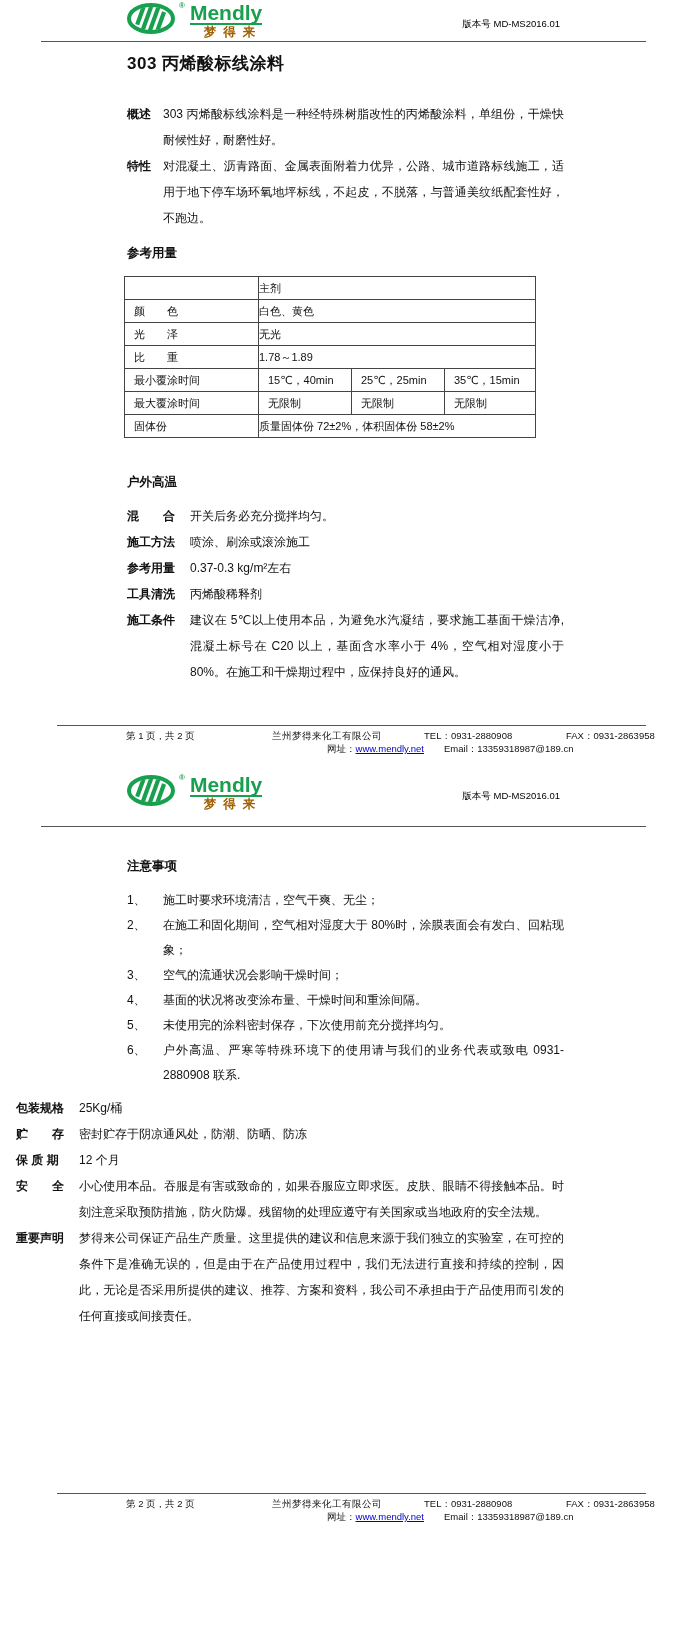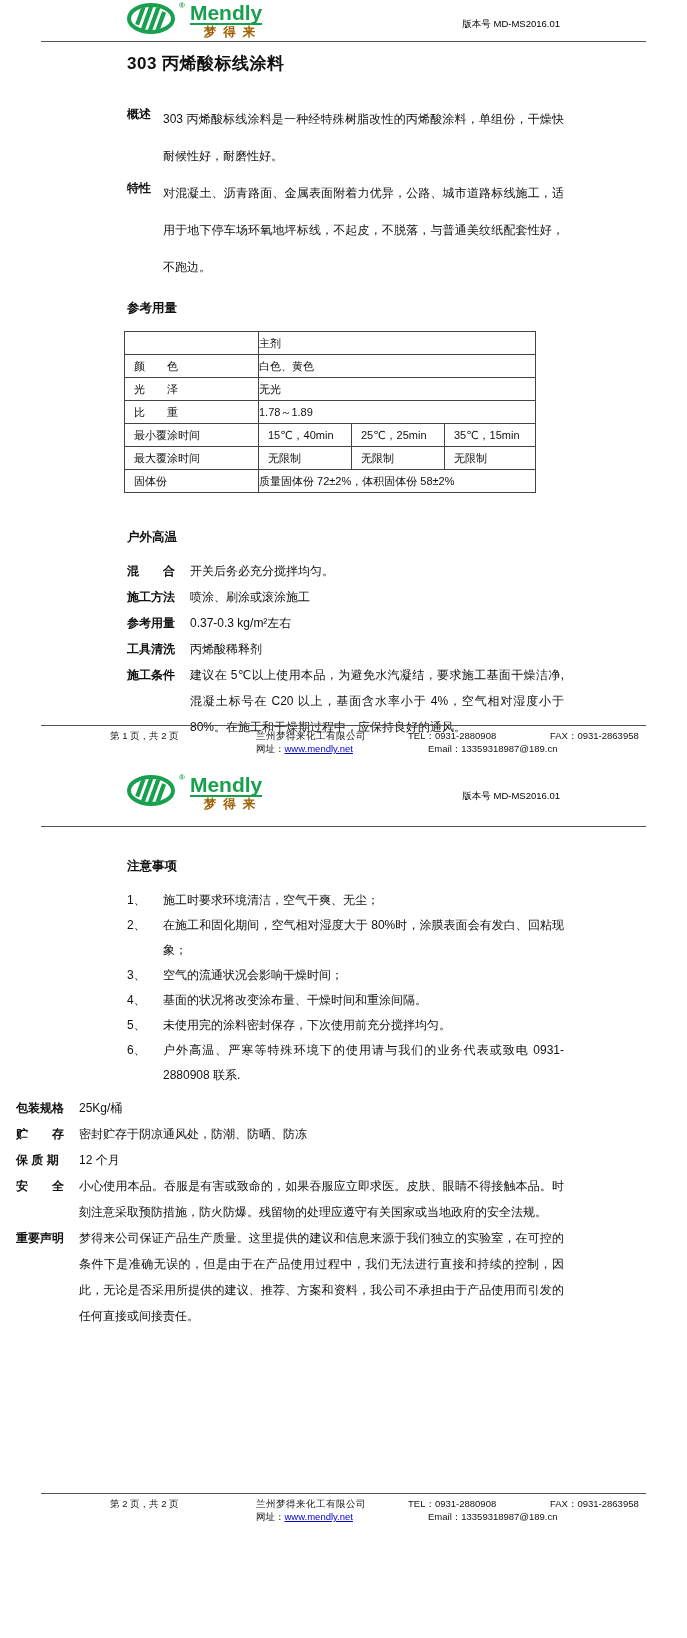--- a/index.html
+++ b/index.html
@@ -37,21 +37,21 @@
   .p2 .rule { margin-top:13px; }
 
   
   .title { font-size:17px; font-weight:bold; margin:10px 0 0 127px; letter-spacing:0.5px; }
 
   
   .content { padding:0 123px 0 127px; }
   .para { display:flex; margin-top:0; }
   .para.first { margin-top:26px; }
   .plabel { font-weight:bold; font-size:12px; line-height:27.5px; width:26px; flex:none; margin-right:10px; white-space:nowrap; }
-  .ptext { font-size:12px; line-height:37px; flex:1; text-align:justify; }
+  .ptext { font-size:12px; line-height:26px; flex:1; text-align:justify; }
 
   .sec-heading { font-size:12.5px; font-weight:bold; margin:14px 0 0 127px; }
 
   
   .spec-table {
     border-collapse:collapse; margin:14px 0 0 124px;
     table-layout:fixed; width:411px;
     font-size:11px;
   }
   .spec-table td { border:1px solid #444; height:23px; padding:0 0 0 9px; vertical-align:middle; white-space:nowrap; }
@@ -63,28 +63,28 @@
   .ilabel { font-weight:bold; font-size:12px; line-height:26px; width:50px; flex:none; margin-right:13px; white-space:nowrap; }
   .itext { font-size:12px; line-height:26px; flex:1; text-align:justify; }
 
   
   .notes { margin-top:13px; }
   .note { display:flex; }
   .nnum { font-size:12px; line-height:25px; width:26px; flex:none; margin-right:10px; }
   .ntext { font-size:12px; line-height:25px; flex:1; text-align:justify; }
 
   
-  .page-footer { position:absolute; left:0; right:0; }
+  .page-footer { position:absolute; left:16px; right:0; }
   .p1 .page-footer { top:725px; }
   .p2 .page-footer { top:733px; }
   .footer-rows { padding:3px 42px 0 110px; font-size:9.5px; line-height:13px; }
   .frow { display:grid; grid-template-columns:146px 152px 142px 1fr; align-items:baseline; }
   .fcell { white-space:nowrap; }
   .fcompany { letter-spacing:0.5px; }
-  .fweb { text-align:left; }
+  .fweb { text-align:right; }
   .femail { grid-column:3 / span 2; padding-left:20px; }
   a.flink { color:#0000cc; text-decoration:underline; }
 </style>
 </head>
 <body>
 
 <div class="doc">
 
   <section class="page page1 p1">
 

